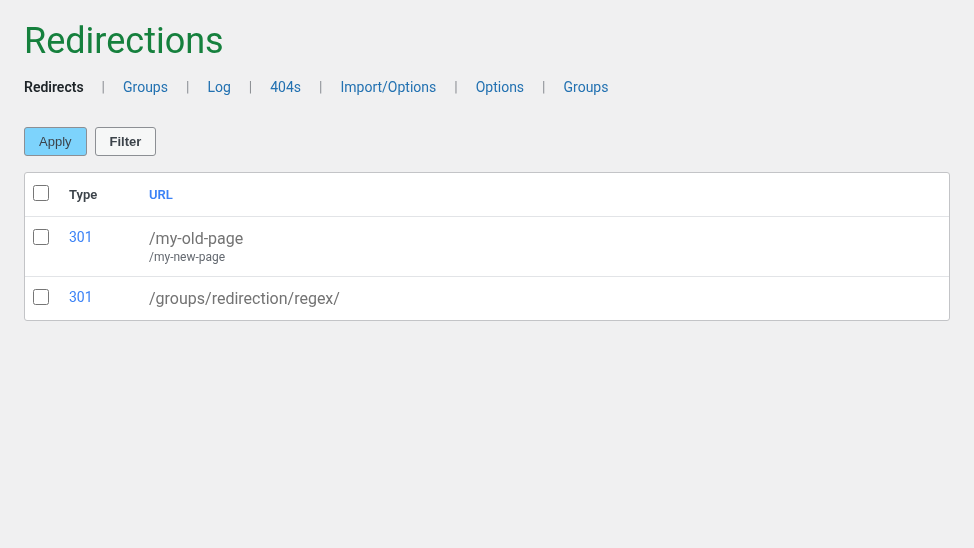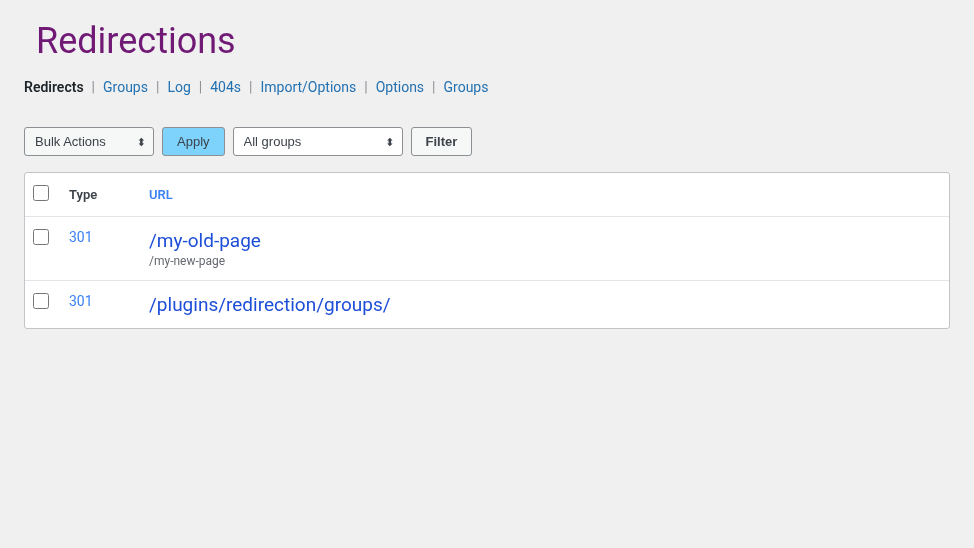--- a/index.html
+++ b/index.html
@@ -14,30 +14,29 @@
       color: #3c434a;
       font-size: 14px;
       padding: 20px 24px;
       min-height: 548px;
       width: 974px;
     }
 
     .page-title {
       font-size: 36px;
       font-weight: 400;
-      color: #701a75;
+      color: #15803d;
       margin-bottom: 16px;
       line-height: 1.2;
-      margin-left: 12px;
     }
 
     .nav-tabs {
       display: flex;
       align-items: center;
-      gap: 0;
+      gap: 10px;
       margin-bottom: 24px;
       flex-wrap: wrap;
     }
 
     .nav-tab {
       color: #2271b1;
       text-decoration: none;
       font-size: 14px;
       cursor: pointer;
     }
@@ -198,24 +197,24 @@
       accent-color: #2271b1;
     }
 
     .type-cell {
       width: 80px;
       color: #3b82f6;
       font-size: 14px;
     }
 
     .url-cell a {
-      color: #1d4ed8;
+      color: #737373;
       text-decoration: none;
       display: block;
-      font-size: 19px;
+      font-size: 16px;
     }
 
     .url-cell .target-url {
       color: #646970;
       font-size: 12px;
       margin-top: 2px;
     }
 
     .page-title-area {
       margin-bottom: 12px;
@@ -238,31 +237,21 @@
   <a class="nav-tab">404s</a>
   <span class="nav-separator">|</span>
   <a class="nav-tab">Import/Options</a>
   <span class="nav-separator">|</span>
   <a class="nav-tab">Options</a>
   <span class="nav-separator">|</span>
   <a class="nav-tab">Groups</a>
 </nav>
 
 <div class="toolbar">
-  <div class="select-wrapper">
-    <select>
-      <option>Bulk Actions</option>
-    </select>
-  </div>
   <button class="apply-btn">Apply</button>
-  <div class="groups-select-wrapper">
-    <select>
-      <option>All groups</option>
-    </select>
-  </div>
   <button class="filter-btn">Filter</button>
 </div>
 
 <div class="table-container">
   <table>
     <thead>
       <tr>
         <th class="checkbox-cell">
           <input type="checkbox" style="">
         </th>
@@ -284,18 +273,18 @@
           <a href="#">/my-old-page</a>
           <div class="target-url">/my-new-page</div>
         </td>
       </tr>
       <tr class="data-row">
         <td class="checkbox-cell">
           <input type="checkbox" style="">
         </td>
         <td class="type-cell">301</td>
         <td class="url-cell">
-          <a href="#">/plugins/redirection/groups/</a>
+          <a href="#">/groups/redirection/regex/</a>
         </td>
       </tr>
     </tbody>
   </table>
 </div>
 
 </body></html>

